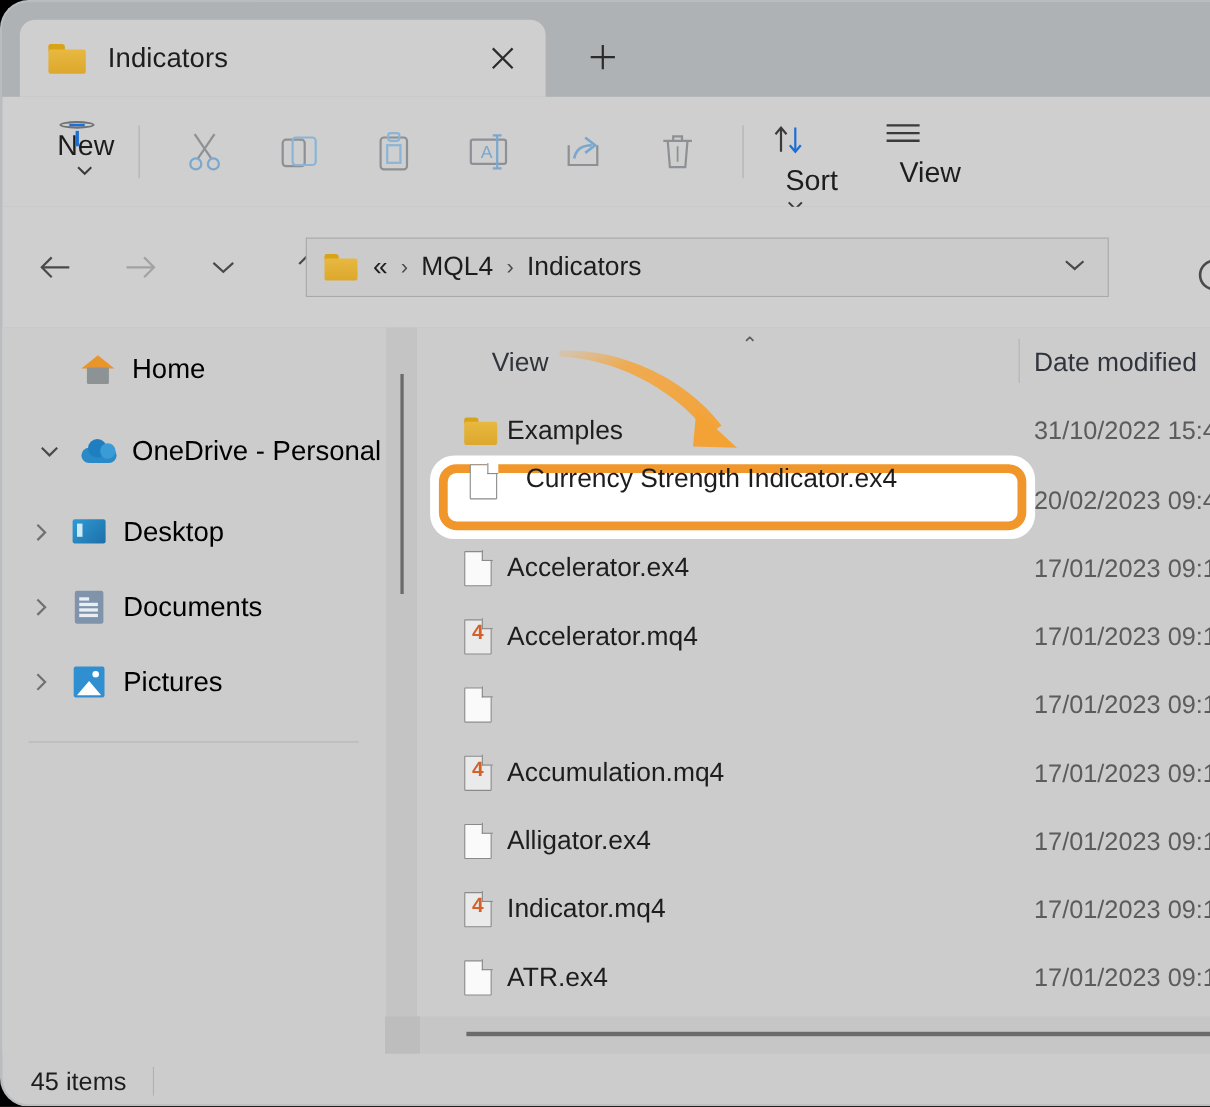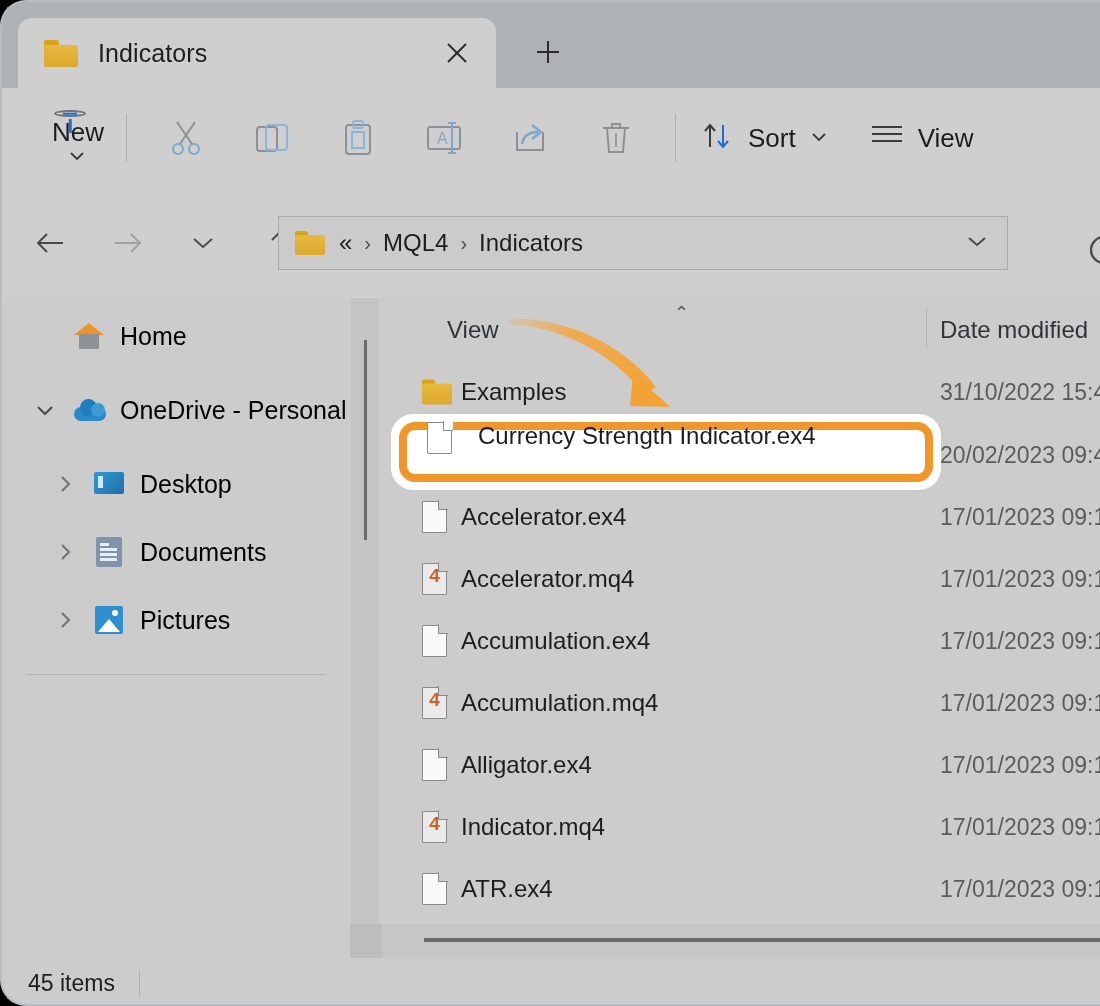--- a/index.html
+++ b/index.html
@@ -114,21 +114,21 @@
   .toolsep {
     width: 1px; height: 48px; background: #b0b0b0;
     margin: 0 16px;
   }
   .tool-icon {
     width: 60px; height: 60px;
     display: flex; align-items: center; justify-content: center;
     margin: 0 13px;
   }
   .sort-btn, .view-btn {
-    display: flex; align-items: center; height: 56px; margin: 0 8px;
+    display: flex; align-items: flex-start; height: 56px; margin: 0 8px; flex-direction: column;
   }
   .sort-btn .lbl, .view-btn .lbl {
     font-size: 26px; color: #1d1d1d; margin-left: 14px;
   }
 
   
   .addrrow {
     position: absolute; left: 0; top: 186px;
     width: 100%; height: 110px;
     background: #cfcfcf;
@@ -188,21 +188,21 @@
     width: 30px; height: 30px;
     display: flex; align-items: center; justify-content: center;
     flex: 0 0 30px;
   }
   .nav-ico {
     width: 30px; height: 30px; margin-left: 14px;
     flex: 0 0 30px;
     display: flex; align-items: center; justify-content: center;
   }
   .nav-label { margin-left: 16px; font-size: 25px; color: #000000; white-space: nowrap; }
-  .nav-item.indent { padding-left: 48px; }
+  .nav-item.indent { padding-left: 20px; }
   .nav-divider {
     margin: 26px 24px 0 24px; height: 1px; background: #b5b5b5;
   }
 
   
   .home-ico { position: relative; width: 30px; height: 26px; }
   .home-roof {
     position: absolute; left: 0; top: 0; width: 0; height: 0;
     border-left: 15px solid transparent; border-right: 15px solid transparent;
     border-bottom: 12px solid #e8952c;
@@ -724,21 +724,20 @@
               </div>
             </div>
           <div class="nm">Accelerator.mq4</div>
           <div class="dt">17/01/2023 09:1</div>
         </div>
 
         <div class="row">
           <div class="ico">
               <div class="p-ico"></div>
             </div>
-          <div class="nm">Accumulation.ex4</div>
           <div class="dt">17/01/2023 09:1</div>
         </div>
 
         <div class="row">
           <div class="ico">
               <div class="m-ico">
                 <div class="four">4</div>
               </div>
             </div>
           <div class="nm">Accumulation.mq4</div>

